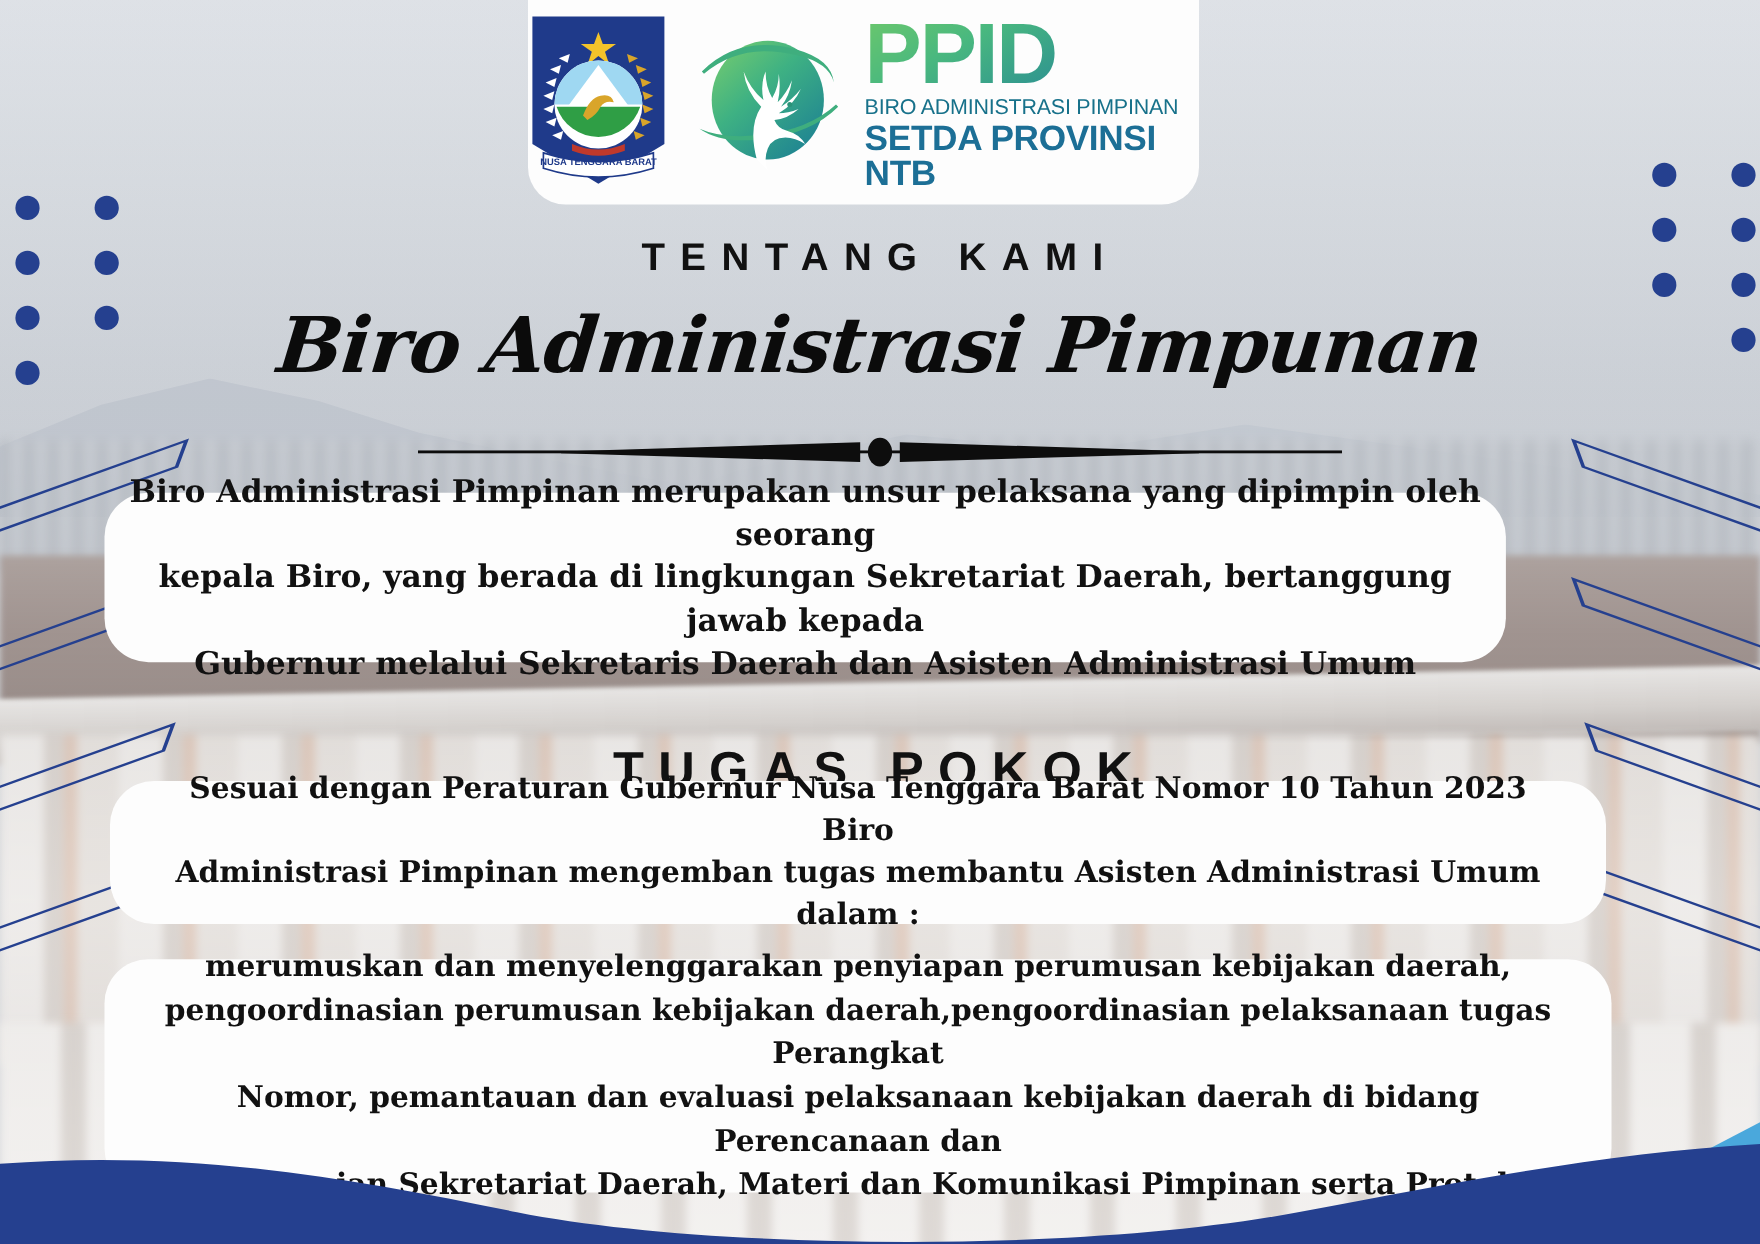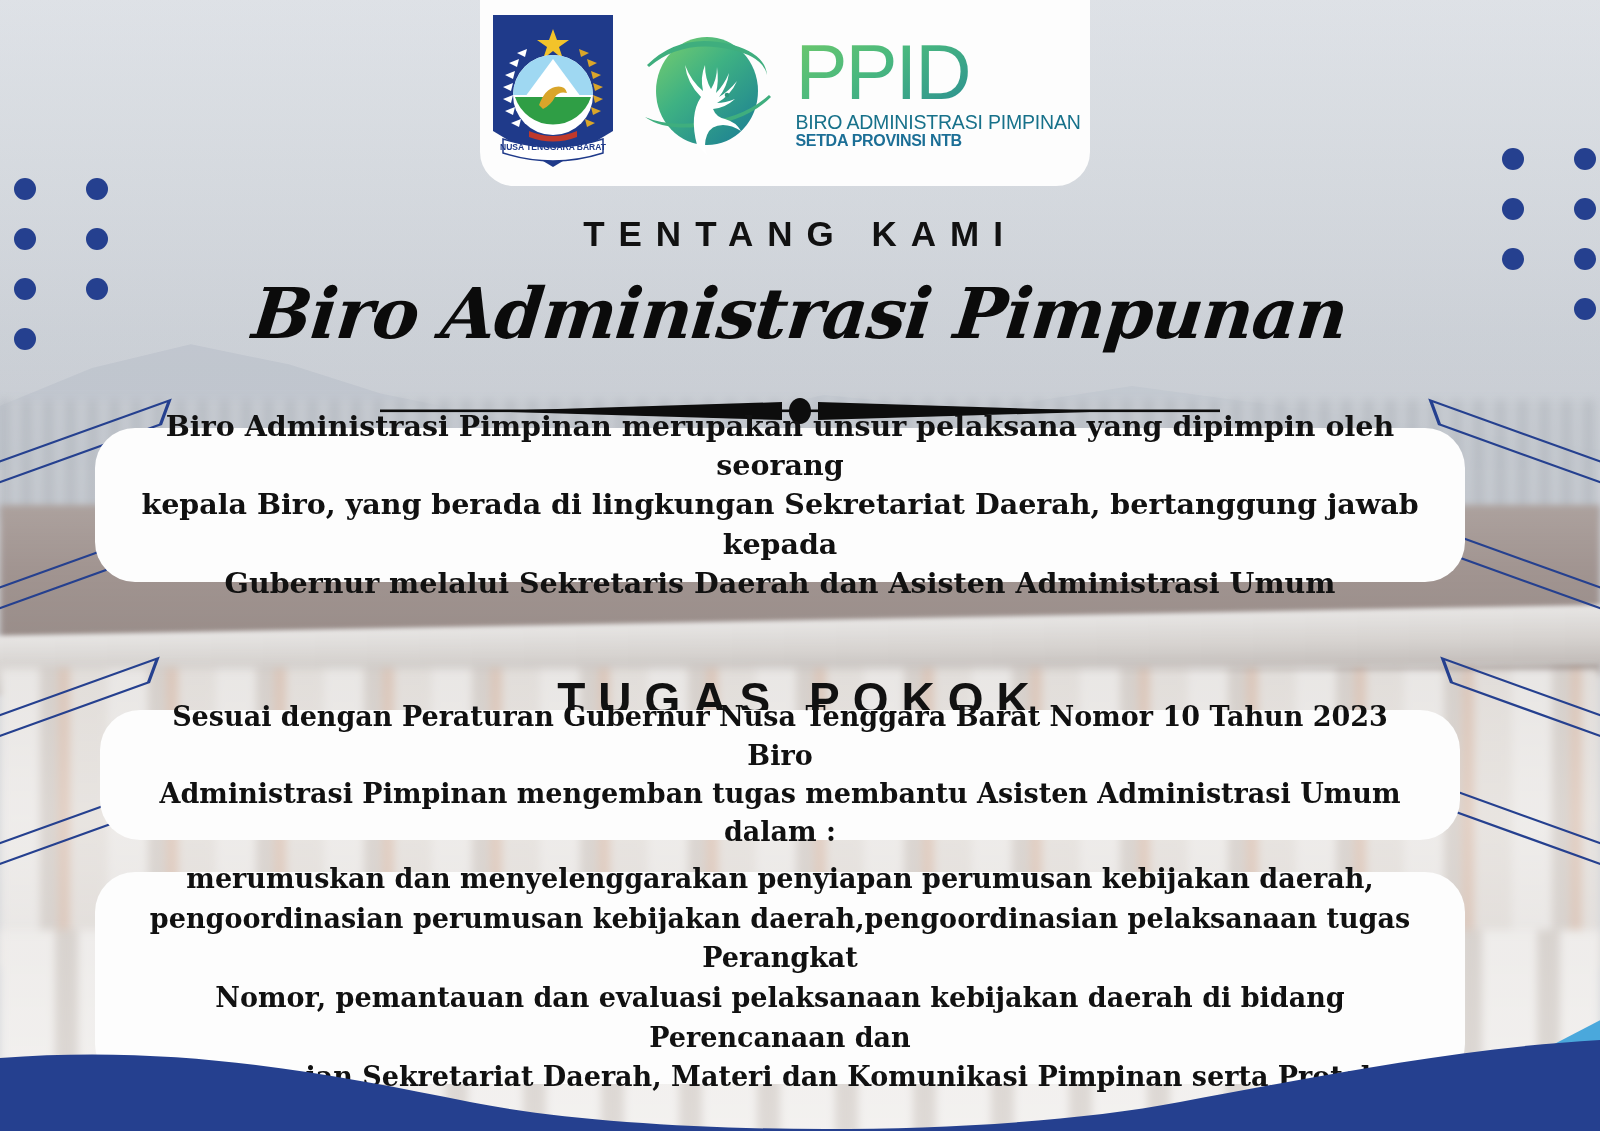--- a/index.html
+++ b/index.html
@@ -76,28 +76,28 @@
   .header-panel{
     position:absolute;left:480px;top:-40px;width:610px;height:226px;
     background:#fdfdfd;border-radius:0 0 34px 34px;
     display:flex;align-items:center;justify-content:center;gap:14px;
     padding-top:36px;box-sizing:border-box;
   }
   .crest{width:128px;height:156px;flex:0 0 auto;}
   .deer-logo{width:150px;height:128px;flex:0 0 auto;}
   .ppid-block{display:flex;flex-direction:column;align-items:flex-start;line-height:1;}
   .ppid-word{
-    font-size:78px;font-weight:normal;letter-spacing:-2px;
+    font-size:78px;font-weight:bold;letter-spacing:-2px;
     font-family:"Liberation Sans",sans-serif;
     background:linear-gradient(150deg,#6fc96a 0%,#49b87f 45%,#2b8f92 100%);
     -webkit-background-clip:text;background-clip:text;color:transparent;
     margin-bottom:2px;
   }
   .ppid-sub1{font-size:19.5px;font-weight:normal;color:#17718a;letter-spacing:-.2px;}
-  .ppid-sub2{font-size:16px;font-weight:bold;color:#1c6f96;letter-spacing:-.3px;margin-top:1px;}
+  .ppid-sub2{font-size:32px;font-weight:bold;color:#1c6f96;letter-spacing:-.3px;margin-top:1px;}
 
   
   .kicker{
     position:absolute;left:0;top:214px;width:1600px;text-align:center;
     font-size:35px;font-weight:bold;letter-spacing:14px;color:#111;
     font-family:"Liberation Sans",sans-serif;
   }
   .script-title{
     position:absolute;left:0;top:272px;width:1600px;text-align:center;
     font-family:"DejaVu Serif",serif;font-style:italic;font-weight:bold;
@@ -109,21 +109,21 @@
   .divider{position:absolute;left:380px;top:396px;width:840px;height:30px;}
 
   
   .card{
     position:absolute;background:#fdfdfd;border-radius:40px;
     display:flex;flex-direction:column;align-items:center;justify-content:center;
     text-align:center;color:#111;
     font-family:"DejaVu Serif",serif;font-weight:bold;
   }
   .card p{margin:0;}
-  .card-1{left:95px;top:428px;width:1370px;height:154px;font-size:28.5px;line-height:1.38;padding:0 18px;box-sizing:border-box;}
+  .card-1{left:95px;top:448px;width:1274px;height:154px;font-size:28.5px;line-height:1.38;padding:0 18px;box-sizing:border-box;}
   .card-2{left:100px;top:710px;width:1360px;height:130px;font-size:27px;line-height:1.42;padding:0 44px;box-sizing:border-box;}
   .card-3{left:95px;top:872px;width:1370px;height:212px;font-size:27px;line-height:1.47;padding:0 40px;box-sizing:border-box;}
 
   .section-head{
     position:absolute;left:0;top:634px;width:1600px;text-align:center;
     font-size:46px;font-weight:bold;letter-spacing:13px;color:#111;
     font-family:"Liberation Sans",sans-serif;
     margin-top:38px;
   }
 

